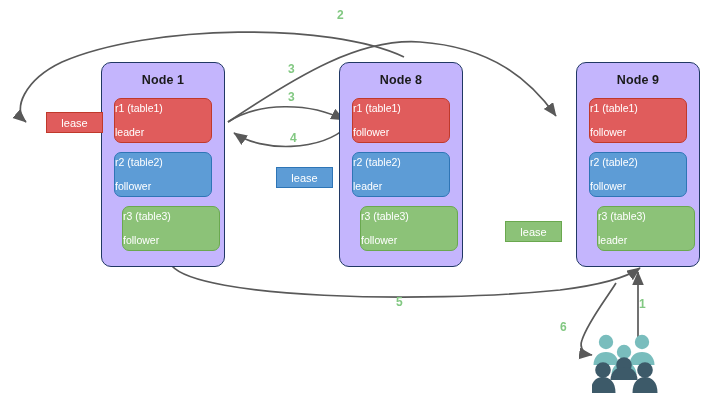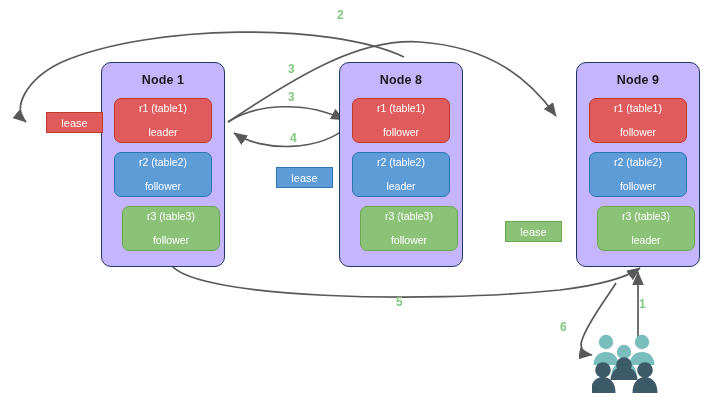--- a/index.html
+++ b/index.html
@@ -48,21 +48,21 @@
   }
   .replica {
     box-sizing: border-box;
     width: 98px;
     height: 45px;
     margin: 0 auto;
     border-radius: 7px;
     color: #ffffff;
     display: flex;
     flex-direction: column;
-    align-items: center;
+    align-items: flex-start;
     justify-content: center;
     font-size: 10.5px;
     line-height: 13px;
     text-align: center;
     gap: 11px;
   }
   .replica-line { display: block; }
   .r-red   { background: #e05c5c; border: 1.3px solid #c0392b; }
   .r-blue  { background: #5d9cd6; border: 1.3px solid #2e75b6; }
   .r-green { background: #8cc278; border: 1.3px solid #6aa84f; margin-left: 20px; }

